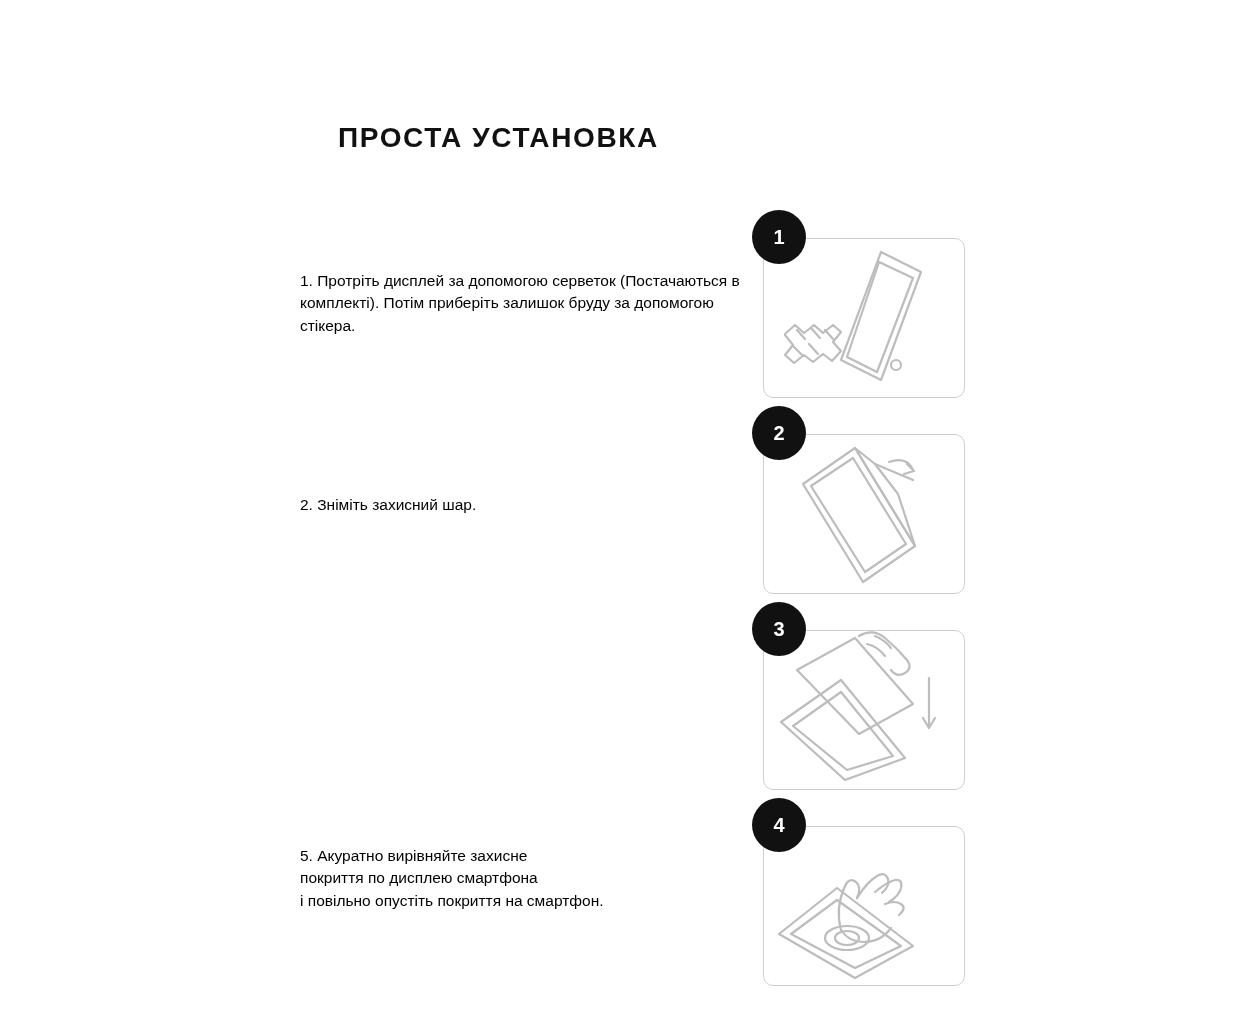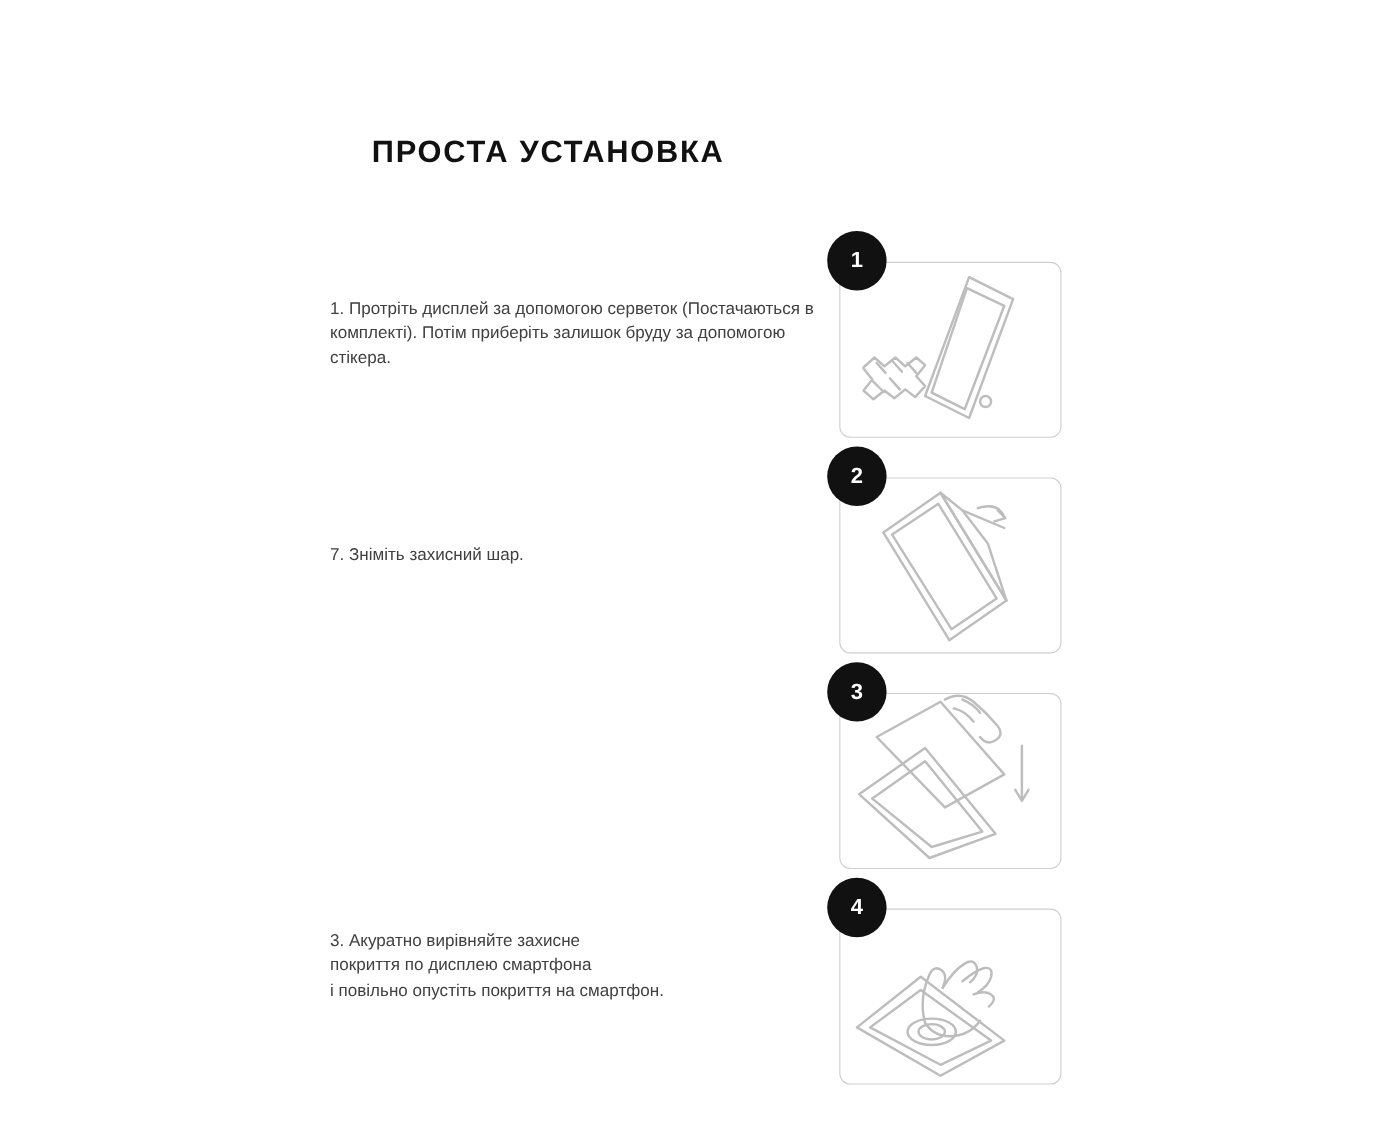--- a/index.html
+++ b/index.html
@@ -62,21 +62,21 @@
   .step-2 { top: 196px; }
   .step-3 { top: 392px; }
   .step-4 { top: 588px; }
 
   .step-text {
     position: absolute;
     left: 300px;
     width: 440px;
     font-size: 15.5px;
     line-height: 1.45;
-    color: #404040;
+    color: #000000;
     white-space: pre-line;
   }
   .step-1 .step-text { top: 60px; }
   .step-2 .step-text { top: 88px; }
   .step-3 .step-text { top: 243px; }
 
   .step-card {
     position: absolute;
     left: 763px;
     top: 28px;
@@ -139,42 +139,42 @@
 
           <path d="M22 96 l10 -9 l9 8 l10 -8 l9 8 l10 -8 l8 7 l-8 10 l8 9 l-9 10 l-9 -7 l-10 8 l-9 -7 l-10 8 l-9 -8 l8 -10 l-8 -10 z"></path>
           <path d="M34 92 l8 9 M48 90 l9 10 M62 92 l8 9 M30 108 l9 9 M46 106 l9 10"></path>
         </g>
       </svg>
     </div>
     <div class="step-badge">1</div>
   </div>
 
   <div class="step step-2">
-    <div class="step-text">7. Зніміть захисний шар.</div>
+    <div class="step-text">2. Зніміть захисний шар.</div>
     <div class="step-card"></div>
     <div class="art">
       <svg width="202" height="160" viewBox="0 0 202 160" xmlns="http://www.w3.org/2000/svg">
         <g fill="none" stroke="#bdbdbd" stroke-width="2.2" stroke-linejoin="round" stroke-linecap="round">
 
           <path d="M40 50 L92 14 L152 112 L100 148 Z"></path>
           <path d="M48 52 L90 24 L143 110 L102 138 Z"></path>
 
           <path d="M92 14 L152 112 L135 60 L112 30 Z"></path>
           <path d="M112 30 L150 46"></path>
 
           <path d="M126 28 q18 -6 24 8"></path>
           <path d="M144 30 l7 7 l-10 3"></path>
         </g>
       </svg>
     </div>
     <div class="step-badge">2</div>
   </div>
 
   <div class="step step-3">
-    <div class="step-text">3. Акуратно вирівняйте захисне
+    <div class="step-text">5. Акуратно вирівняйте захисне
 покриття по дисплею смартфона
 і повільно опустіть покриття на смартфон.</div>
     <div class="step-card"></div>
     <div class="art">
       <svg width="202" height="160" viewBox="0 0 202 160" xmlns="http://www.w3.org/2000/svg">
         <g fill="none" stroke="#bdbdbd" stroke-width="2.2" stroke-linejoin="round" stroke-linecap="round">
 
           <path d="M18 92 L78 50 L142 128 L82 150 Z"></path>
           <path d="M30 96 L78 62 L130 126 L84 140 Z"></path>
 

